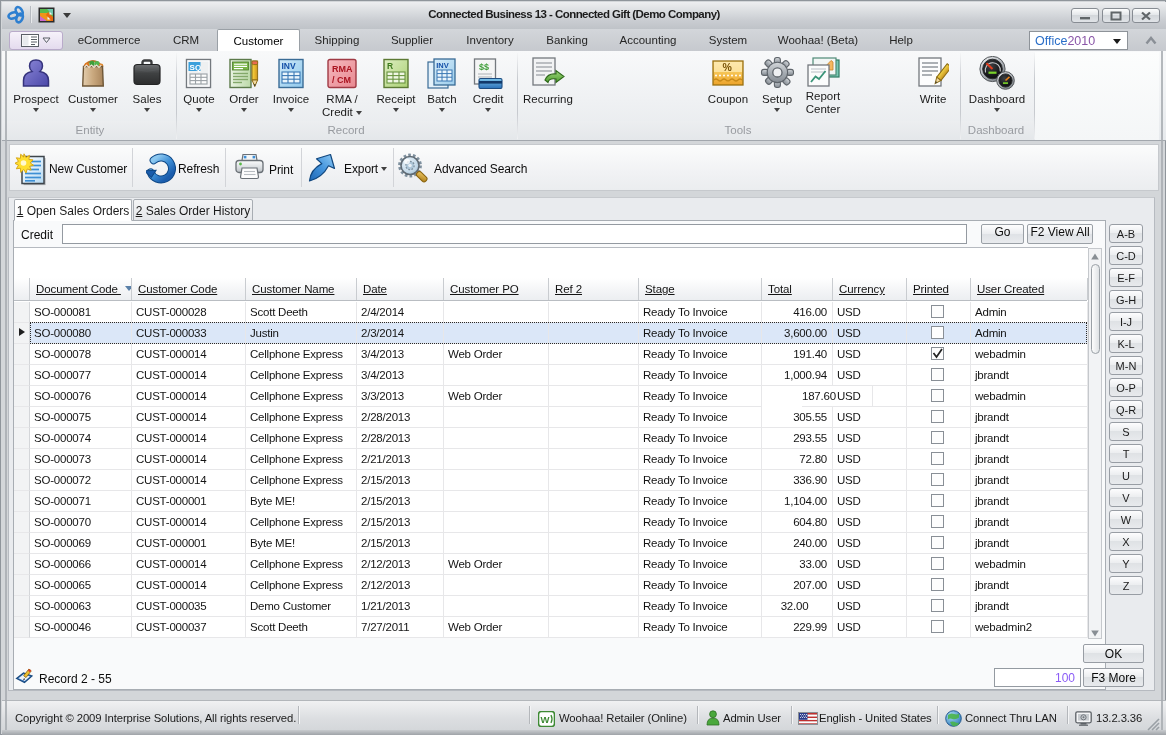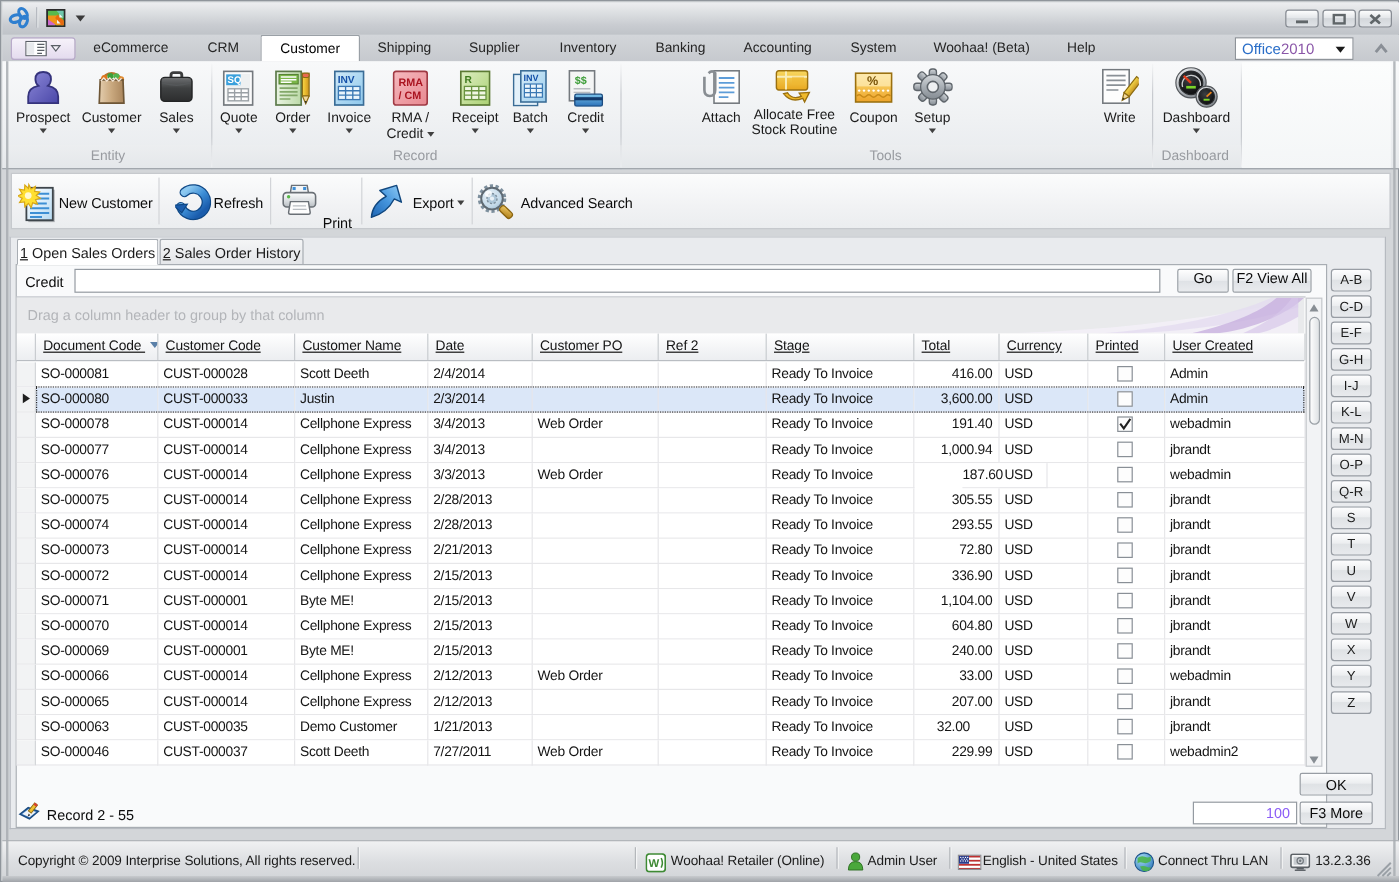--- a/index.html
+++ b/index.html
@@ -75,20 +75,21 @@
 <rect x="0.5" y="0.5" width="16" height="15" fill="#2b2b2b"></rect>
 <rect x="2" y="2" width="13" height="12" fill="#57b94d"></rect>
 <path d="M2 8 L8 8 L8 14 L2 14 Z" fill="#cc66cc"></path>
 <path d="M2 6 L10 6 L15 11 L15 14 L9 14 L2 9 Z" fill="#f09418"></path>
 <path d="M9 2 L15 2 L15 8 Z" fill="#7ed0f0" opacity="0.6"></path>
 <path d="M10 5 L15 10 L15 14 L13 14 L8 8 Z" fill="#e86a10"></path>
 <path d="M9.5 9.5 l3 3 h-3 Z" fill="#eef6fa"></path>
       <path d="M11.5 4.5 l3 3 h-3 Z" fill="#eef6fa"></path>
 </svg>
 <div class="abs" style="left:62px;top:12px;width:0;height:0;border-left:4px solid transparent;border-right:4px solid transparent;border-top:5px solid #3a3a3a;"></div>
+<div id="title">Connected Business 13 - Connected Gift (Demo Company)</div>
 <div class="winbtn" style="left:1070px;">
       <svg width="12" height="8">
         <rect x="1" y="5" width="10" height="2.4" fill="#606669"></rect>
       </svg>
     </div>
 <div class="winbtn" style="left:1101px;">
       <svg width="12" height="10">
         <rect x="1.5" y="1.5" width="9" height="7" fill="none" stroke="#606669" stroke-width="2"></rect>
       </svg>
     </div>
@@ -313,47 +314,38 @@
 <defs>
             <linearGradient id="gcc" x1="0" y1="0" x2="0" y2="1">
 <stop offset="0" stop-color="#7cc4ea"></stop>
               <stop offset="1" stop-color="#2a70b8"></stop>
             </linearGradient>
           </defs>
 <rect x="6" y="20.5" width="23" height="10" rx="1.5" fill="url(#gcc)" stroke="#1c4c80" stroke-width="1.1"></rect>
 <rect x="6" y="23" width="23" height="2.6" fill="#12396a"></rect>
         </svg>
       </div>Credit<div style="height:8px;line-height:5px;margin-top:1px;"><span class="darr"></span></div></div>
-<div class="ritem" style="left:557px;width:86px;"><div class="icbox" style="height:38px;">
-        <svg class="ic" width="32" height="32" viewBox="0 0 32 32">
-<rect x="10" y="2" width="21" height="27" fill="#fdfdfd" stroke="#74797e" stroke-width="1.3"></rect>
-<g stroke="#5c9cd8" stroke-width="1.5">
-            <line x1="14" y1="8" x2="27" y2="8"></line>
-            <line x1="14" y1="12" x2="27" y2="12"></line>
-<line x1="14" y1="16" x2="27" y2="16"></line>
-            <line x1="14" y1="20" x2="27" y2="20"></line>
-            <line x1="14" y1="24" x2="22" y2="24"></line>
-          </g>
-<path d="M5.5 4 q3 -3 5.5 0 l0 14 q0 5 -4.5 5 q-4.5 0 -4.5 -5 l0 -11" fill="none" stroke="#888d92" stroke-width="2.2"></path>
-        </svg>
-      </div>Attach</div>
-<div class="ritem" style="left:618px;width:86px;"><div class="icbox" style="height:35px;">
+<div class="ritem" style="left:504px;width:86px;"><div class="icbox" style="height:38px;">
         <svg class="ic" width="34" height="32" viewBox="0 0 34 32">
-<defs>
-            <linearGradient id="gbox" x1="0" y1="0" x2="0" y2="1">
-<stop offset="0" stop-color="#f8d860"></stop>
-              <stop offset="1" stop-color="#e8a820"></stop>
-            </linearGradient>
-          </defs>
-<rect x="2" y="3" width="26" height="16" rx="2" fill="url(#gbox)" stroke="#9a7010" stroke-width="1.2"></rect>
-<path d="M2.5 8 h25 M10 3.5 v15" fill="none" stroke="#f8eebc" stroke-width="1.6"></path>
-<path d="M15 8 h10 v7 h-10 Z" fill="#f0b830" opacity="0.5"></path>
-<path d="M8 22 q6 8 16 4 l1.5 3 l4 -8 l-8.5 0.5 l1.8 2.8 q-8 3 -11.5 -3 Z" fill="#f0ba2c" stroke="#9a7010" stroke-width="1.1"></path>
-        </svg>
-      </div>Allocate Free<br>Stock Routine</div>
+<rect x="2" y="1" width="22" height="27" fill="#f2f3f4" stroke="#74797e" stroke-width="1.3"></rect>
+<g stroke="#a8adb2" stroke-width="1.5">
+            <line x1="5" y1="6" x2="21" y2="6"></line>
+            <line x1="5" y1="10" x2="21" y2="10"></line>
+<line x1="5" y1="14" x2="21" y2="14"></line>
+            <line x1="5" y1="18" x2="14" y2="18"></line>
+          </g>
+<defs>
+            <linearGradient id="grecur" x1="0" y1="0" x2="0" y2="1">
+<stop offset="0" stop-color="#9ed67c"></stop>
+              <stop offset="1" stop-color="#4e9e2e"></stop>
+            </linearGradient>
+          </defs>
+<path d="M14 23 q3 -7 11 -6 l0 -3.5 l8 6 l-8 6 l0 -3.5 q-7 -1 -8 3.5 Z" fill="url(#grecur)" stroke="#2e681a" stroke-width="1.1"></path>
+        </svg>
+      </div>Recurring</div>
 <div class="ritem" style="left:684px;width:86px;"><div class="icbox" style="height:38px;">
         <svg class="ic" width="34" height="32" viewBox="0 0 34 32">
 <defs>
             <linearGradient id="gcoup" x1="0" y1="0" x2="0" y2="1">
 <stop offset="0" stop-color="#fce8a8"></stop>
               <stop offset="0.45" stop-color="#f6c657"></stop>
               <stop offset="1" stop-color="#eda32a"></stop>
             </linearGradient>
           </defs>
 <rect x="2" y="4" width="30" height="24" fill="url(#gcoup)" stroke="#9a7010" stroke-width="1.3"></rect>
@@ -387,20 +379,33 @@
 <rect x="26.5" y="13.4" width="7" height="6" rx="2.4"></rect>
 <rect x="14.4" y="1.5" width="6" height="7" rx="2.4" transform="rotate(45 17.4 16.4)"></rect>
 <rect x="14.4" y="24.5" width="6" height="7" rx="2.4" transform="rotate(45 17.4 16.4)"></rect>
 <rect x="1.5" y="13.4" width="7" height="6" rx="2.4" transform="rotate(45 17.4 16.4)"></rect>
 <rect x="26.5" y="13.4" width="7" height="6" rx="2.4" transform="rotate(45 17.4 16.4)"></rect>
 <circle cx="17.4" cy="16.4" r="10.2"></circle>
           </g>
 <circle cx="17.4" cy="16.4" r="4.6" fill="#eef0f2" stroke="#5f656b" stroke-width="1.3"></circle>
         </svg>
       </div>Setup<div style="height:8px;line-height:5px;margin-top:1px;"><span class="darr"></span></div></div>
+<div class="ritem" style="left:779px;width:86px;"><div class="icbox" style="height:35px;">
+        <svg class="ic" width="34" height="32" viewBox="0 0 34 32">
+<rect x="10" y="4" width="23" height="17" fill="#7ac8b4" stroke="#2e7a62" stroke-width="1.2"></rect>
+<rect x="7" y="2" width="23" height="17" fill="#f2f6f5" stroke="#4e8a76" stroke-width="1.2"></rect>
+<path d="M9 15 l5 -5.5 l4 2.5 l7 -7.5 l2 1.5 l0 8 l-18 0 Z" fill="#f6b860" stroke="#c8832a" stroke-width="0.8"></path>
+<rect x="2" y="9" width="21" height="21" fill="#fbfcfc" stroke="#74797e" stroke-width="1.3"></rect>
+<g stroke="#c0c4c8" stroke-width="1.1">
+            <line x1="5" y1="13" x2="20" y2="13"></line>
+            <line x1="5" y1="16" x2="20" y2="16"></line>
+          </g>
+<path d="M5 26 l4.5 -5.5 l3.5 2.5 l6.5 -8" fill="none" stroke="#3a9478" stroke-width="1.8"></path>
+        </svg>
+      </div>Report<br>Center</div>
 <div class="ritem" style="left:889px;width:86px;"><div class="icbox" style="height:38px;">
         <svg class="ic" width="32" height="32" viewBox="0 0 32 32">
 <rect x="2" y="1" width="22" height="28" fill="#fdfdfd" stroke="#74797e" stroke-width="1.3"></rect>
 <g stroke="#8a9096" stroke-width="1.4">
             <line x1="5" y1="6" x2="21" y2="6"></line>
             <line x1="5" y1="10" x2="21" y2="10"></line>
 <line x1="5" y1="14" x2="21" y2="14"></line>
             <line x1="5" y1="18" x2="15" y2="18"></line>
           </g>
 <defs>
@@ -520,45 +525,36 @@
       </defs>
 <circle cx="13" cy="12.5" r="10.2" fill="none" stroke="#7e909e" stroke-width="3.4" stroke-dasharray="2.6 2"></circle>
 <circle cx="13" cy="12.5" r="9" fill="url(#glens)" stroke="#5f6a73" stroke-width="1.6"></circle>
 <circle cx="13" cy="12.5" r="4.2" fill="#adc6d8" stroke="#7e909e" stroke-width="1.2" stroke-dasharray="1.8 1.4"></circle>
 <circle cx="13" cy="12.5" r="1.8" fill="#e8f0f6"></circle>
 <circle cx="10" cy="8.5" r="2.8" fill="#ffffff" opacity="0.75"></circle>
 <rect x="20.5" y="18" width="12" height="5.6" rx="2.4" transform="rotate(44 22 20)" fill="url(#ghand)" stroke="#8a6410" stroke-width="1.1"></rect>
 </svg>
 <div class="titem" style="left:48px;top:161px;">New Customer</div>
 <div class="titem" style="left:177px;top:161px;">Refresh</div>
-<div class="titem" style="left:268px;top:178px;">Print</div>
+<div class="titem" style="left:268px;top:162px;">Print</div>
 <div class="titem" style="left:343px;top:161px;">Export <span class="darr" style="vertical-align:2px;"></span></div>
 <div class="titem" style="left:433px;top:161px;">Advanced Search</div>
 <div class="tsep" style="left:131px;"></div>
 <div class="tsep" style="left:224px;"></div>
 <div class="tsep" style="left:300px;"></div>
 <div class="tsep" style="left:392px;"></div>
 <div id="outerpanel"></div>
 <div class="ptab" style="left:13px;top:198px;width:118px;background:#fff;border-bottom:1px solid #fff;z-index:2;"><u>1</u> Open Sales Orders</div>
 <div class="ptab" style="left:132px;top:198px;width:120px;background:linear-gradient(#f4f5f6,#e4e6e9);"><u>2</u> Sales Order History</div>
 <div id="tabpanel"></div>
 <div id="searchlbl">Credit</div>
 <div id="searchbox"></div>
 <div class="sbtn" style="left:980px;top:223px;width:43px;">Go</div>
 <div class="sbtn" style="left:1026px;top:223px;width:66px;">F2 View All</div>
 <div id="grid"></div>
-<div id="groupband">
-      <span>Drag a column header to group by that column</span>
-<svg style="position:absolute;left:775px;top:0;" width="298" height="30" viewBox="0 0 288 30" preserveAspectRatio="none">
-<path d="M40 30 C120 28 200 20 283 2 L283 30 Z" fill="#f3f0f7" opacity="0.9"></path>
-<path d="M120 30 C180 26 230 14 262 0 L283 0 L283 8 C240 22 190 29 140 30 Z" fill="#e4dcf0" opacity="0.8"></path>
-<path d="M196 30 C230 22 252 12 266 0 L288 0 C272 16 240 28 216 30 Z" fill="#c5aede" opacity="0.75"></path>
-<path d="M238 30 C260 20 272 10 278 0 L283 0 L283 16 C270 24 256 29 248 30 Z" fill="#d7c7ea" opacity="0.7"></path>
-</svg>
-    </div>
 <div id="gheader">
       <div class="hc" style="left:0px;width:16px;border-right:1px solid #c9ccd0;"></div>
       <div class="hc" style="left:16px;width:102px;">Document Code <span style="display:inline-block;width:0;height:0;border-left:4px solid transparent;border-right:4px solid transparent;border-top:5px solid #5a80a8;vertical-align:2px;margin-left:4px;"></span></div>
       <div class="hc" style="left:118px;width:114px;">Customer Code</div>
       <div class="hc" style="left:232px;width:111px;">Customer Name</div>
       <div class="hc" style="left:343px;width:87px;">Date</div>
       <div class="hc" style="left:430px;width:105px;">Customer PO</div>
       <div class="hc" style="left:535px;width:90px;">Ref 2</div>
       <div class="hc" style="left:625px;width:123px;">Stage</div>
       <div class="hc" style="left:748px;width:71px;">Total</div>

